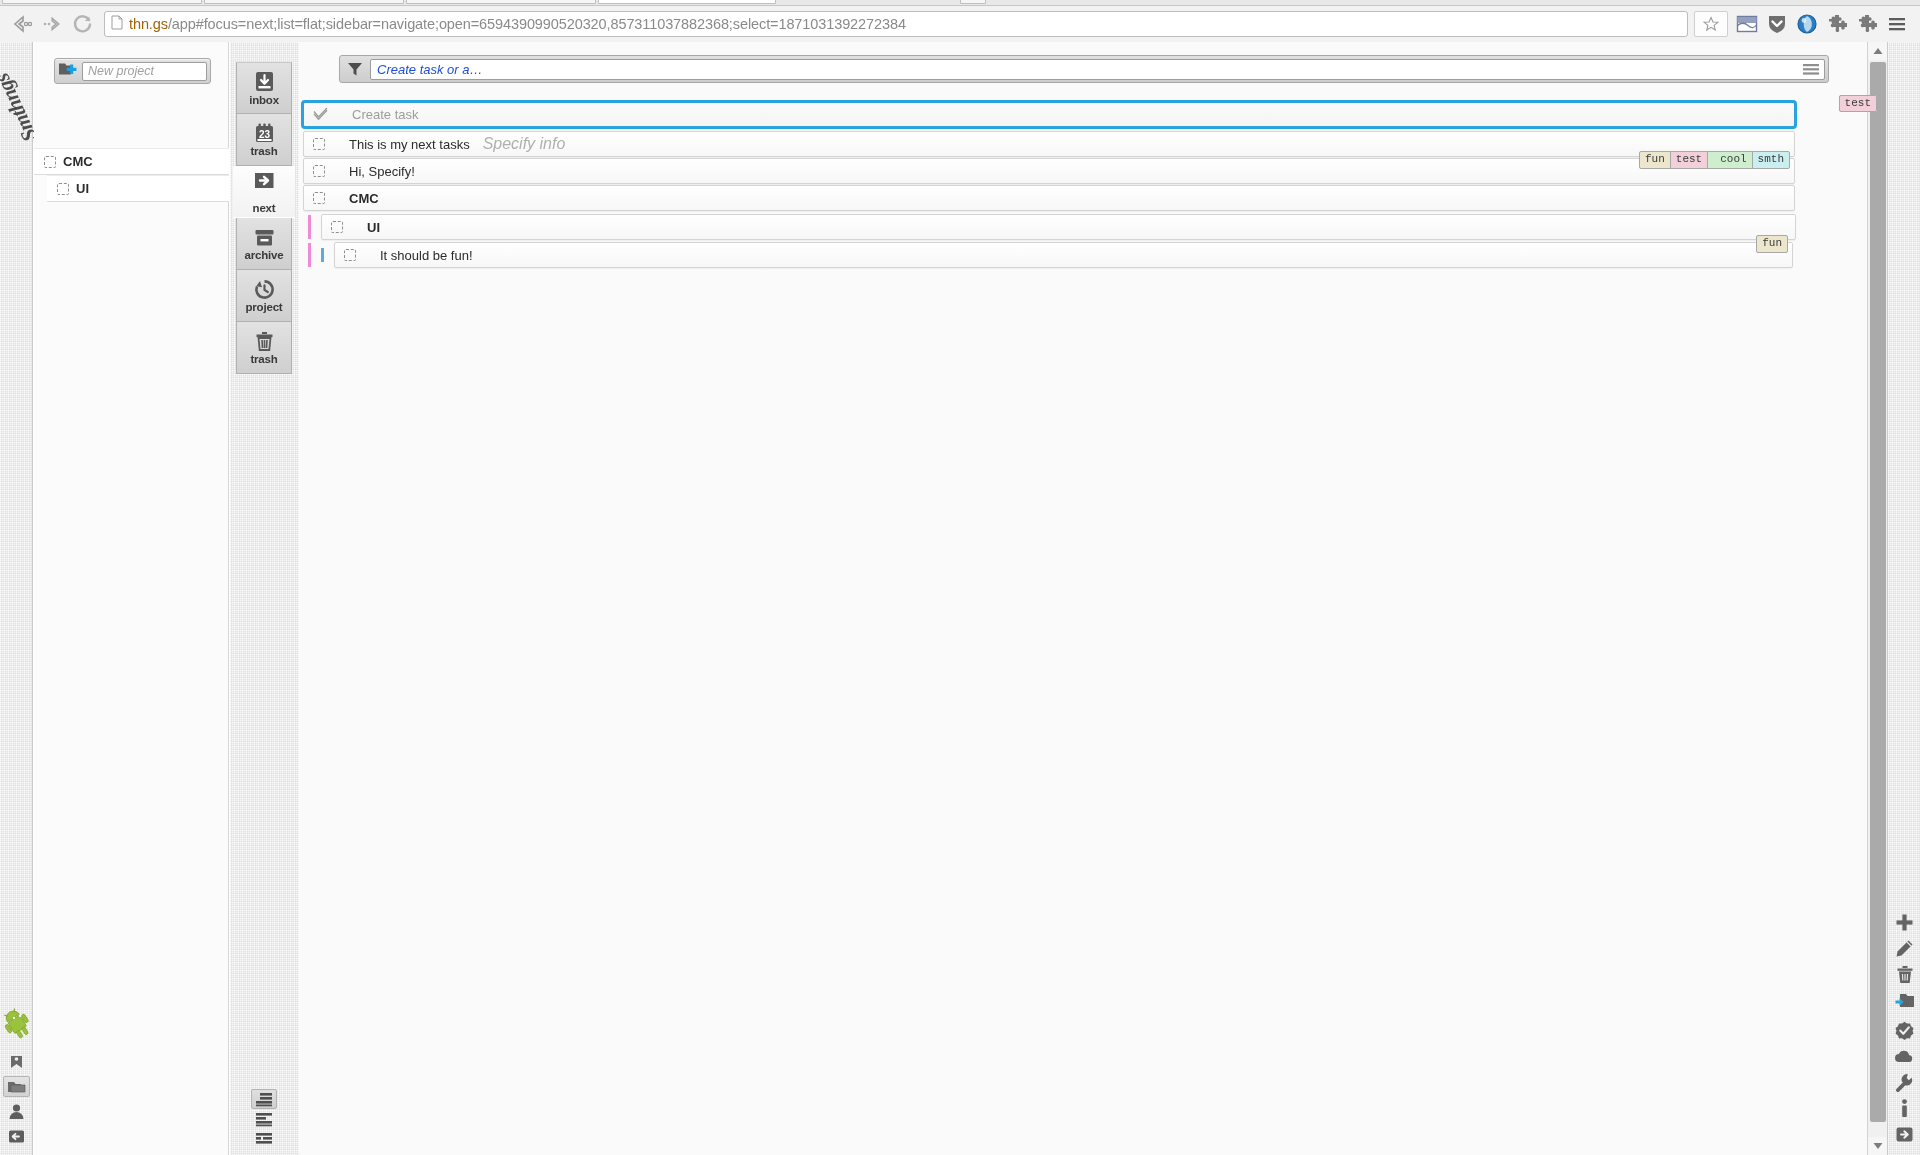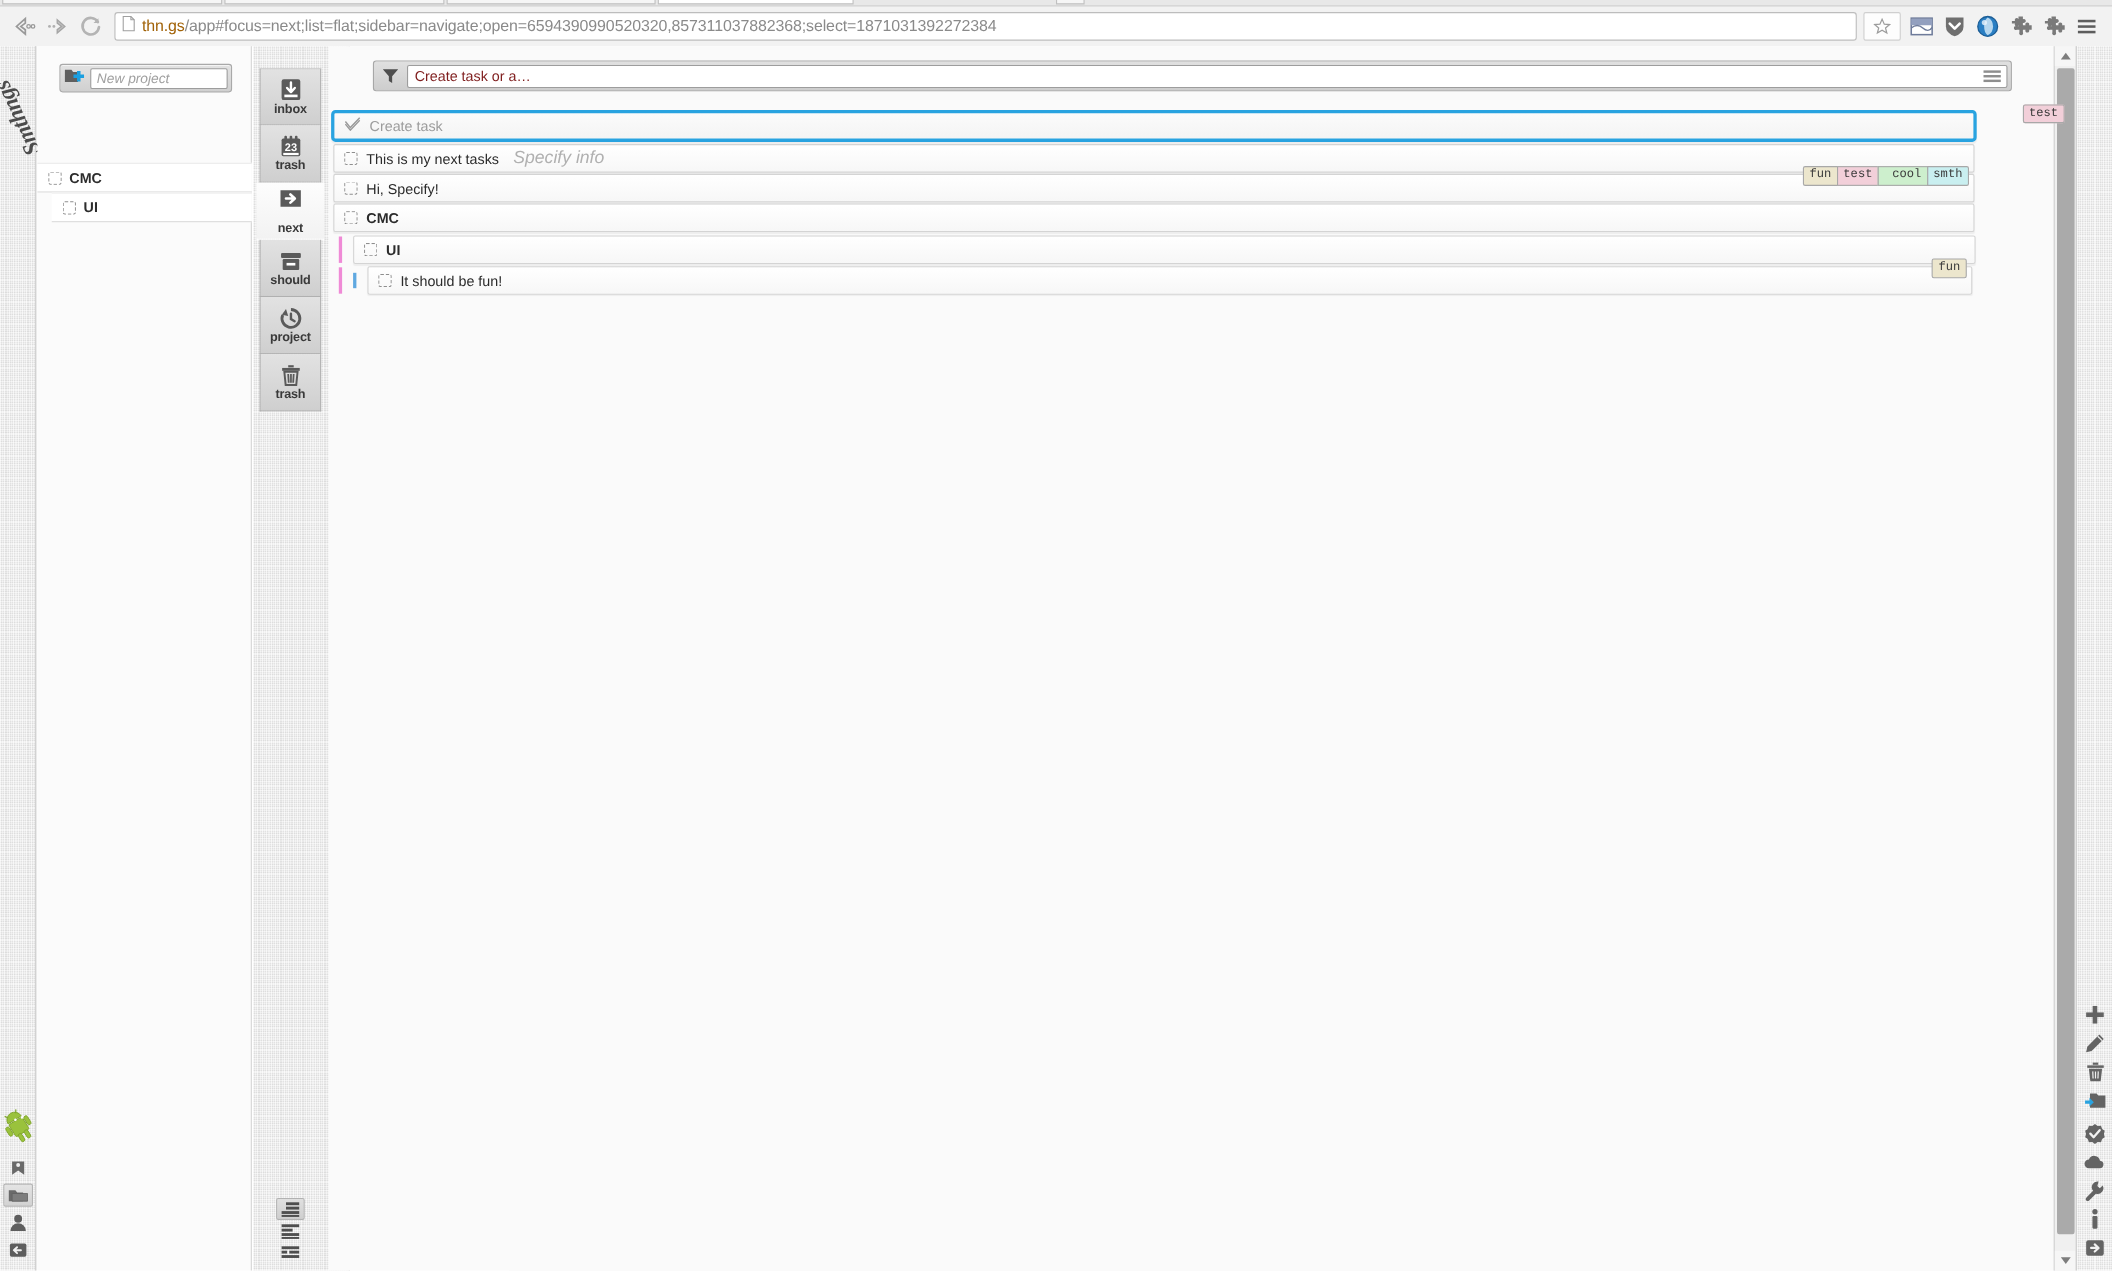--- a/index.html
+++ b/index.html
@@ -316,21 +316,22 @@
     background: #fff;
     border: 1px solid #9d9d9d;
     border-radius: 2px;
     display: flex;
     align-items: center;
     justify-content: space-between;
     padding: 0 5px 0 6px;
   }
   #filter-placeholder {
     font-size: 13px;
-    color: #7f1d1d;
+    font-style: italic;
+    color: #1d4ed8;
   }
 
   #task-list {
     position: absolute;
     top: 58px; left: 0;
     width: 1588px;
   }
 
   .task-row {
     position: relative;
@@ -340,21 +341,21 @@
     border-radius: 2px;
     display: flex;
     align-items: center;
     margin-bottom: 1px;
     box-shadow: 0 1px 1px rgba(0,0,0,.05);
     cursor: default;
   }
   .task-row .t-label {
     font-size: 13px;
     color: #2b2b2b;
-    margin-left: 8px;
+    margin-left: 24px;
     white-space: nowrap;
   }
   .task-row .t-label.bold { font-weight: bold; }
   .task-row .t-hint {
     font-size: 16px;
     font-style: italic;
     color: #b0b0b0;
     margin-left: 13px;
   }
   .task-row .t-icon { margin-left: 9px; flex: 0 0 auto; }
@@ -677,21 +678,21 @@
       </div>
 
       <div class="focus-item">
         <span class="f-icon">
           <svg width="23" height="23" viewBox="0 0 23 23">
             <rect x="2.5" y="4" width="18" height="4.6" rx="1" fill="#5a5a5a"></rect>
             <rect x="4" y="9.5" width="15" height="10" rx="1" fill="#5a5a5a"></rect>
             <rect x="7.5" y="13" width="8" height="2.4" fill="#fff"></rect>
           </svg>
         </span>
-        <span class="f-label">should</span>
+        <span class="f-label">archive</span>
       </div>
 
       <div class="focus-item">
         <span class="f-icon">
           <svg width="23" height="23" viewBox="0 0 23 23">
             <path d="M11.5 3.4 a8.1 8.1 0 1 1 -7.5 5" fill="none" stroke="#5a5a5a" stroke-width="2.6"></path>
             <path d="M7 3 L3.2 8.2 L9 9.2 Z" fill="#5a5a5a"></path>
             <path d="M11.5 7.3 V12 L14.8 14" fill="none" stroke="#5a5a5a" stroke-width="2.2" stroke-linecap="round"></path>
           </svg>
         </span>

